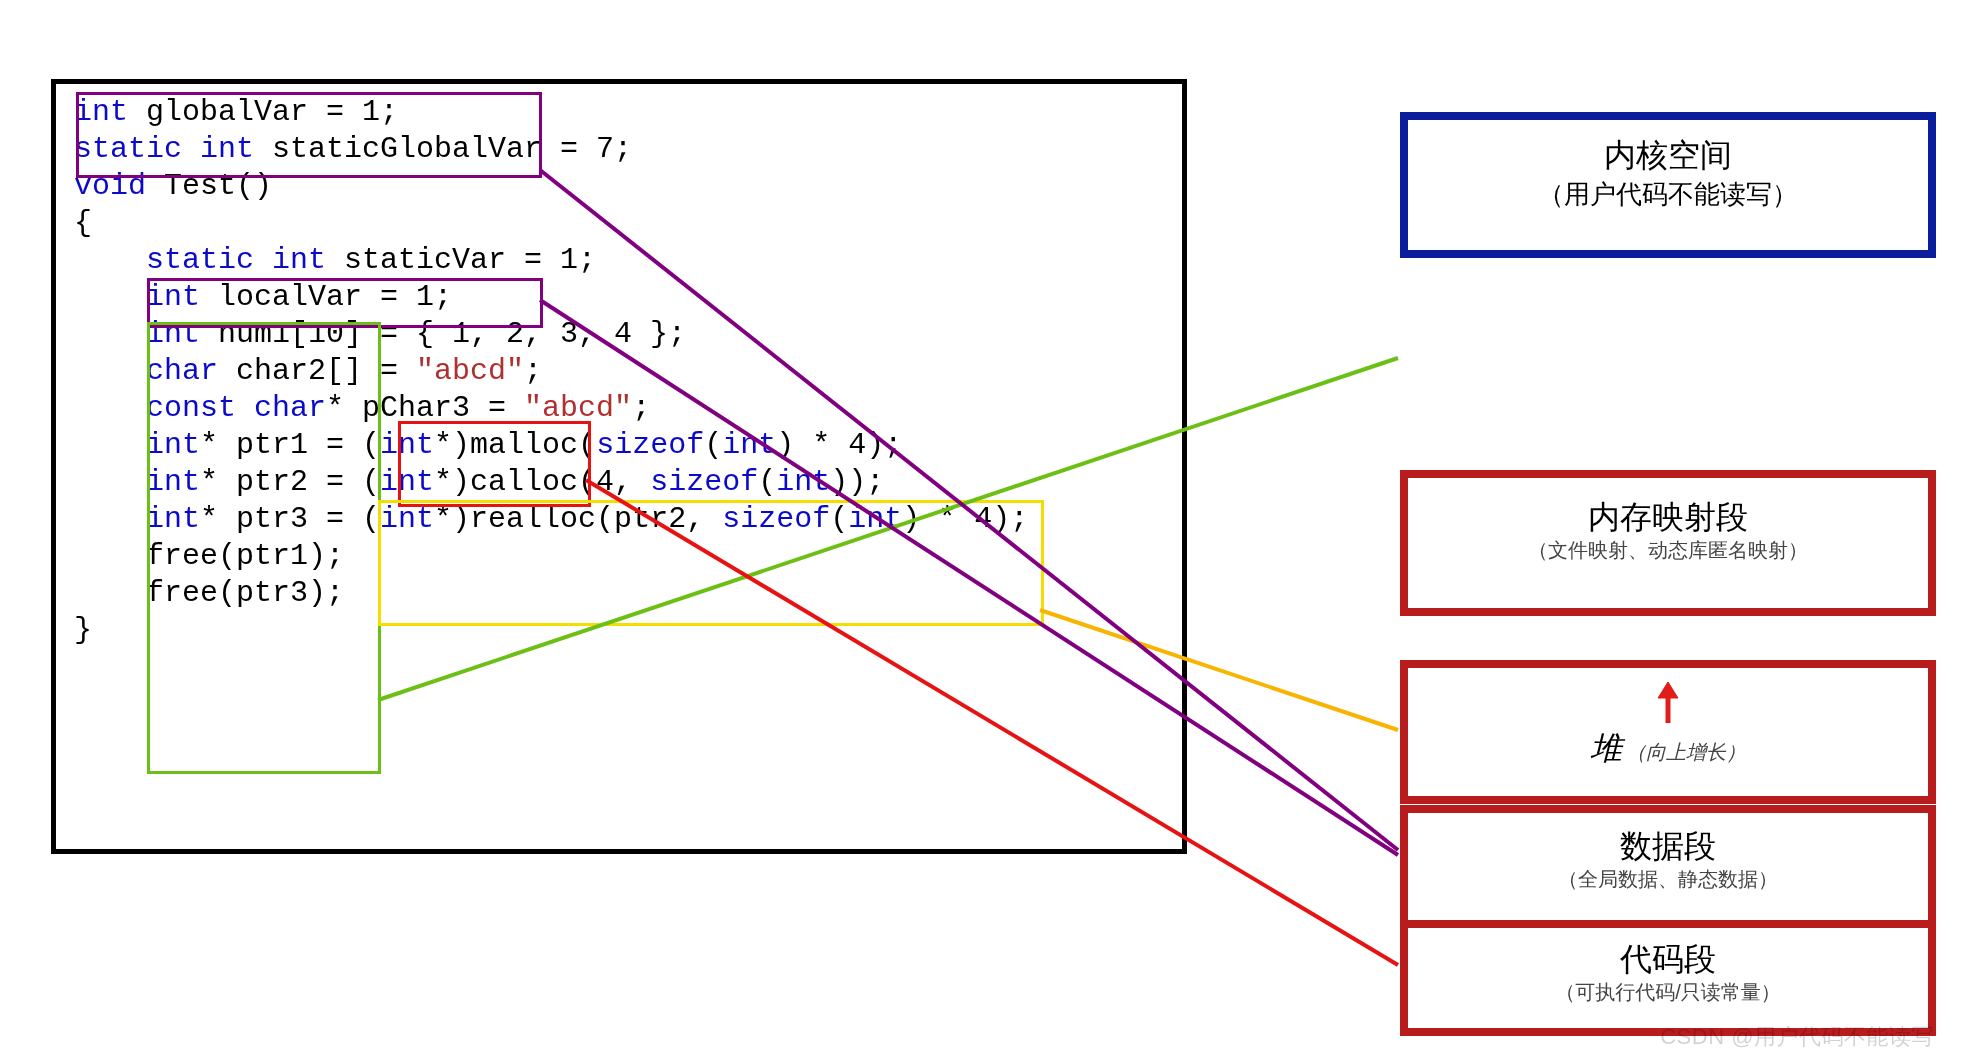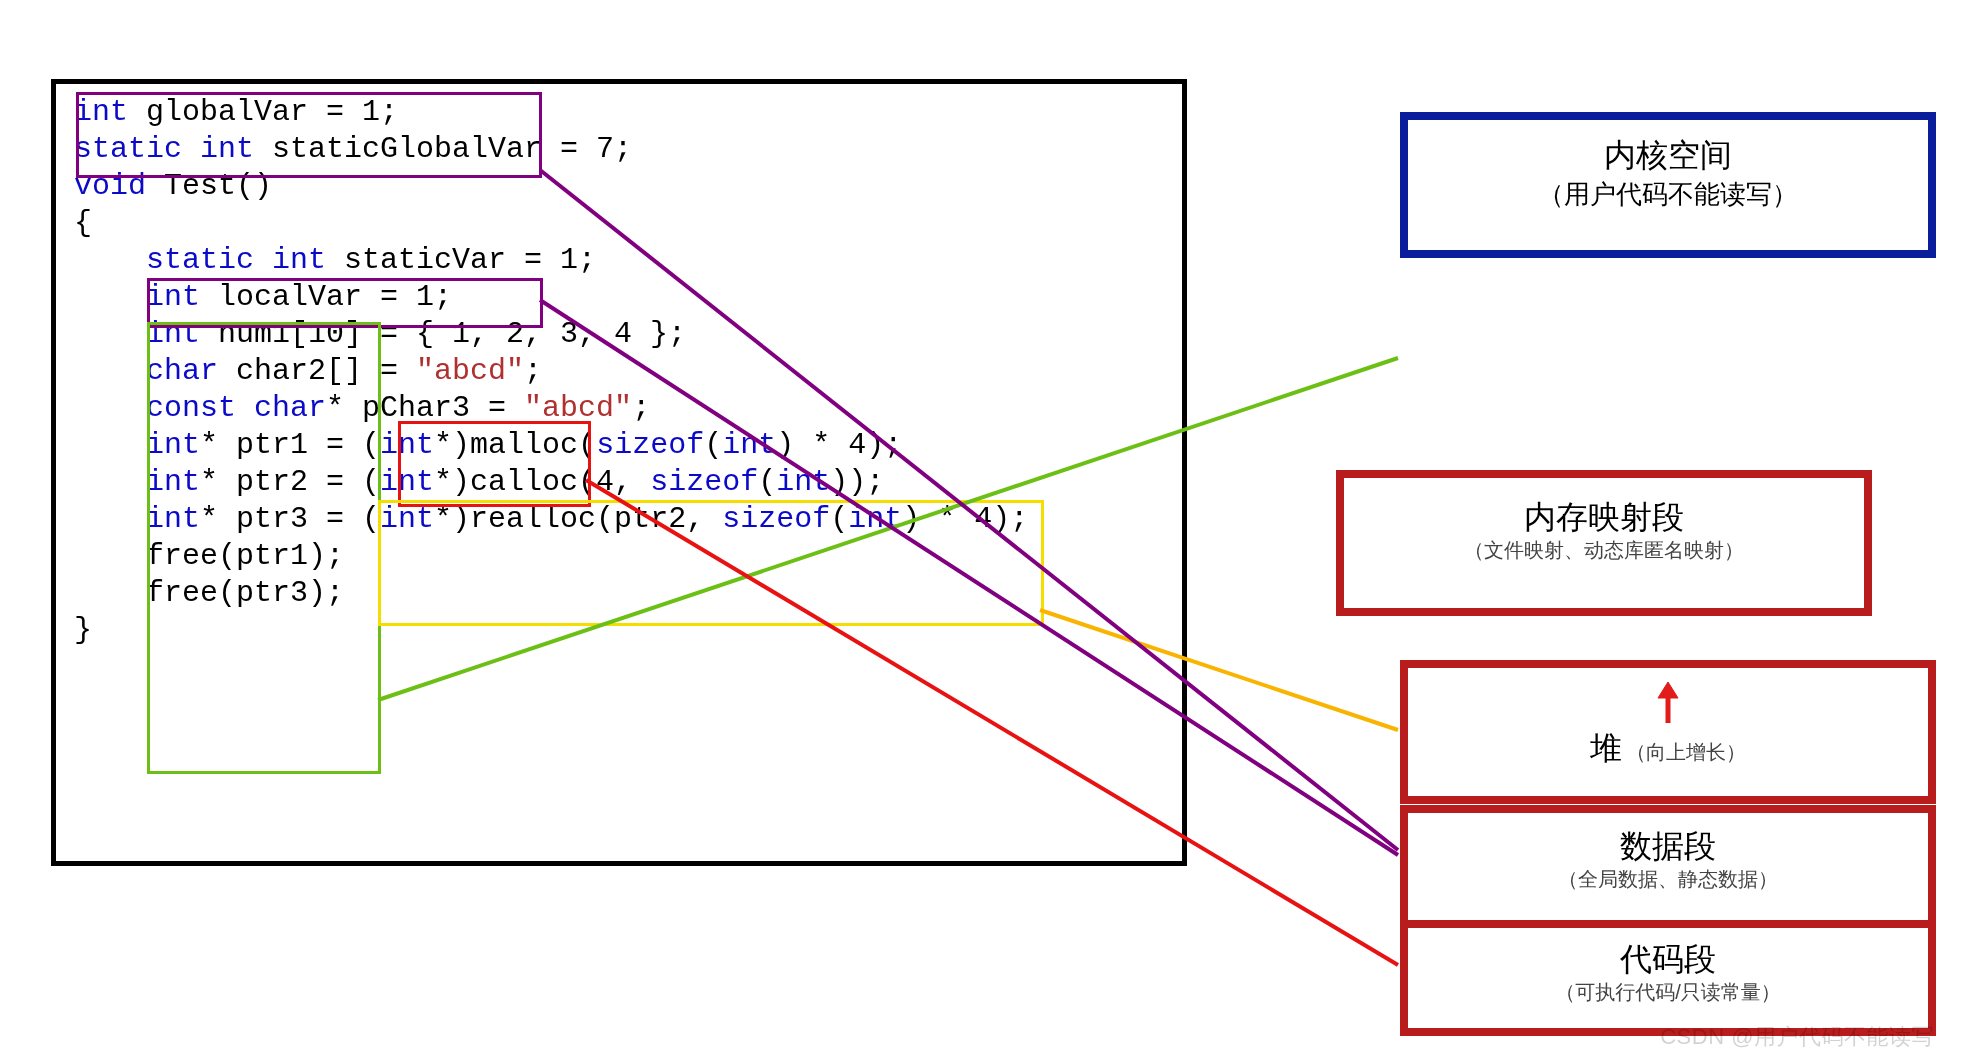--- a/index.html
+++ b/index.html
@@ -11,21 +11,21 @@
     font-family: "NSimSun", "SimSun", "Courier New", monospace;
   }
   .root { position: relative; width: 1964px; height: 1062px; }
 
   
   .code {
     position: absolute;
     left: 51px; top: 79px;
     width: 1090px; height: 745px;
     border: 5px solid #000;
-    padding: 10px 18px 22px 18px;
+    padding: 10px 18px 10px 18px;
     background: #fff;
   }
   .cl {
     font-family: "Courier New", monospace;
     font-size: 30px;
     line-height: 37px;
     white-space: pre;
     color: #000;
   }
   .kw { color: #0a0ac8; }
@@ -101,35 +101,35 @@
   <div class="hl" style="left:398px; top:421px; width:187px; height:80px; border:3px solid #e71313;"></div>
   <div class="hl" style="left:378px; top:500px; width:660px; height:120px; border:3px solid #f5dd00;"></div>
 
   <div class="mbox" style="left:1400px; top:112px; width:520px; height:130px; border-color:#0a1e9c;">
     <div style="height:14px"></div>
     <div class="mtitle">内核空间</div>
     <div class="mtitle" style="font-size:26px">（用户代码不能读写）</div>
   </div>
 
 
-  <div class="mbox" style="left:1336px; top:470px; width:520px; height:130px;">
+  <div class="mbox" style="left:1400px; top:470px; width:520px; height:130px;">
     <div style="height:18px"></div>
     <div class="mtitle">内存映射段</div>
     <div class="msub">（文件映射、动态库匿名映射）</div>
   </div>
 
   <div class="mbox" style="left:1400px; top:660px; width:520px; height:128px;">
     <div style="height:12px"></div>
     <div style="display:flex; justify-content:center; align-items:flex-end; gap:10px;">
       <svg width="30" height="45" style="margin-bottom:2px;">
         <polygon points="5,18 25,18 15,2" fill="#e21b1b" stroke="#e21b1b"></polygon>
         <line x1="15" y1="18" x2="15" y2="43" stroke="#e21b1b" stroke-width="5"></line>
       </svg>
     </div>
-    <div style="font-family:'SimSun';">
+    <div style="font-family:'SimSun';font-style:italic;">
       <span class="mtitle">堆</span>
       <span class="msub">（向上增长）</span>
     </div>
   </div>
 
   <div class="mbox" style="left:1400px; top:805px; width:520px; height:108px;">
     <div style="height:12px"></div>
     <div class="mtitle">数据段</div>
     <div class="msub">（全局数据、静态数据）</div>
   </div>

